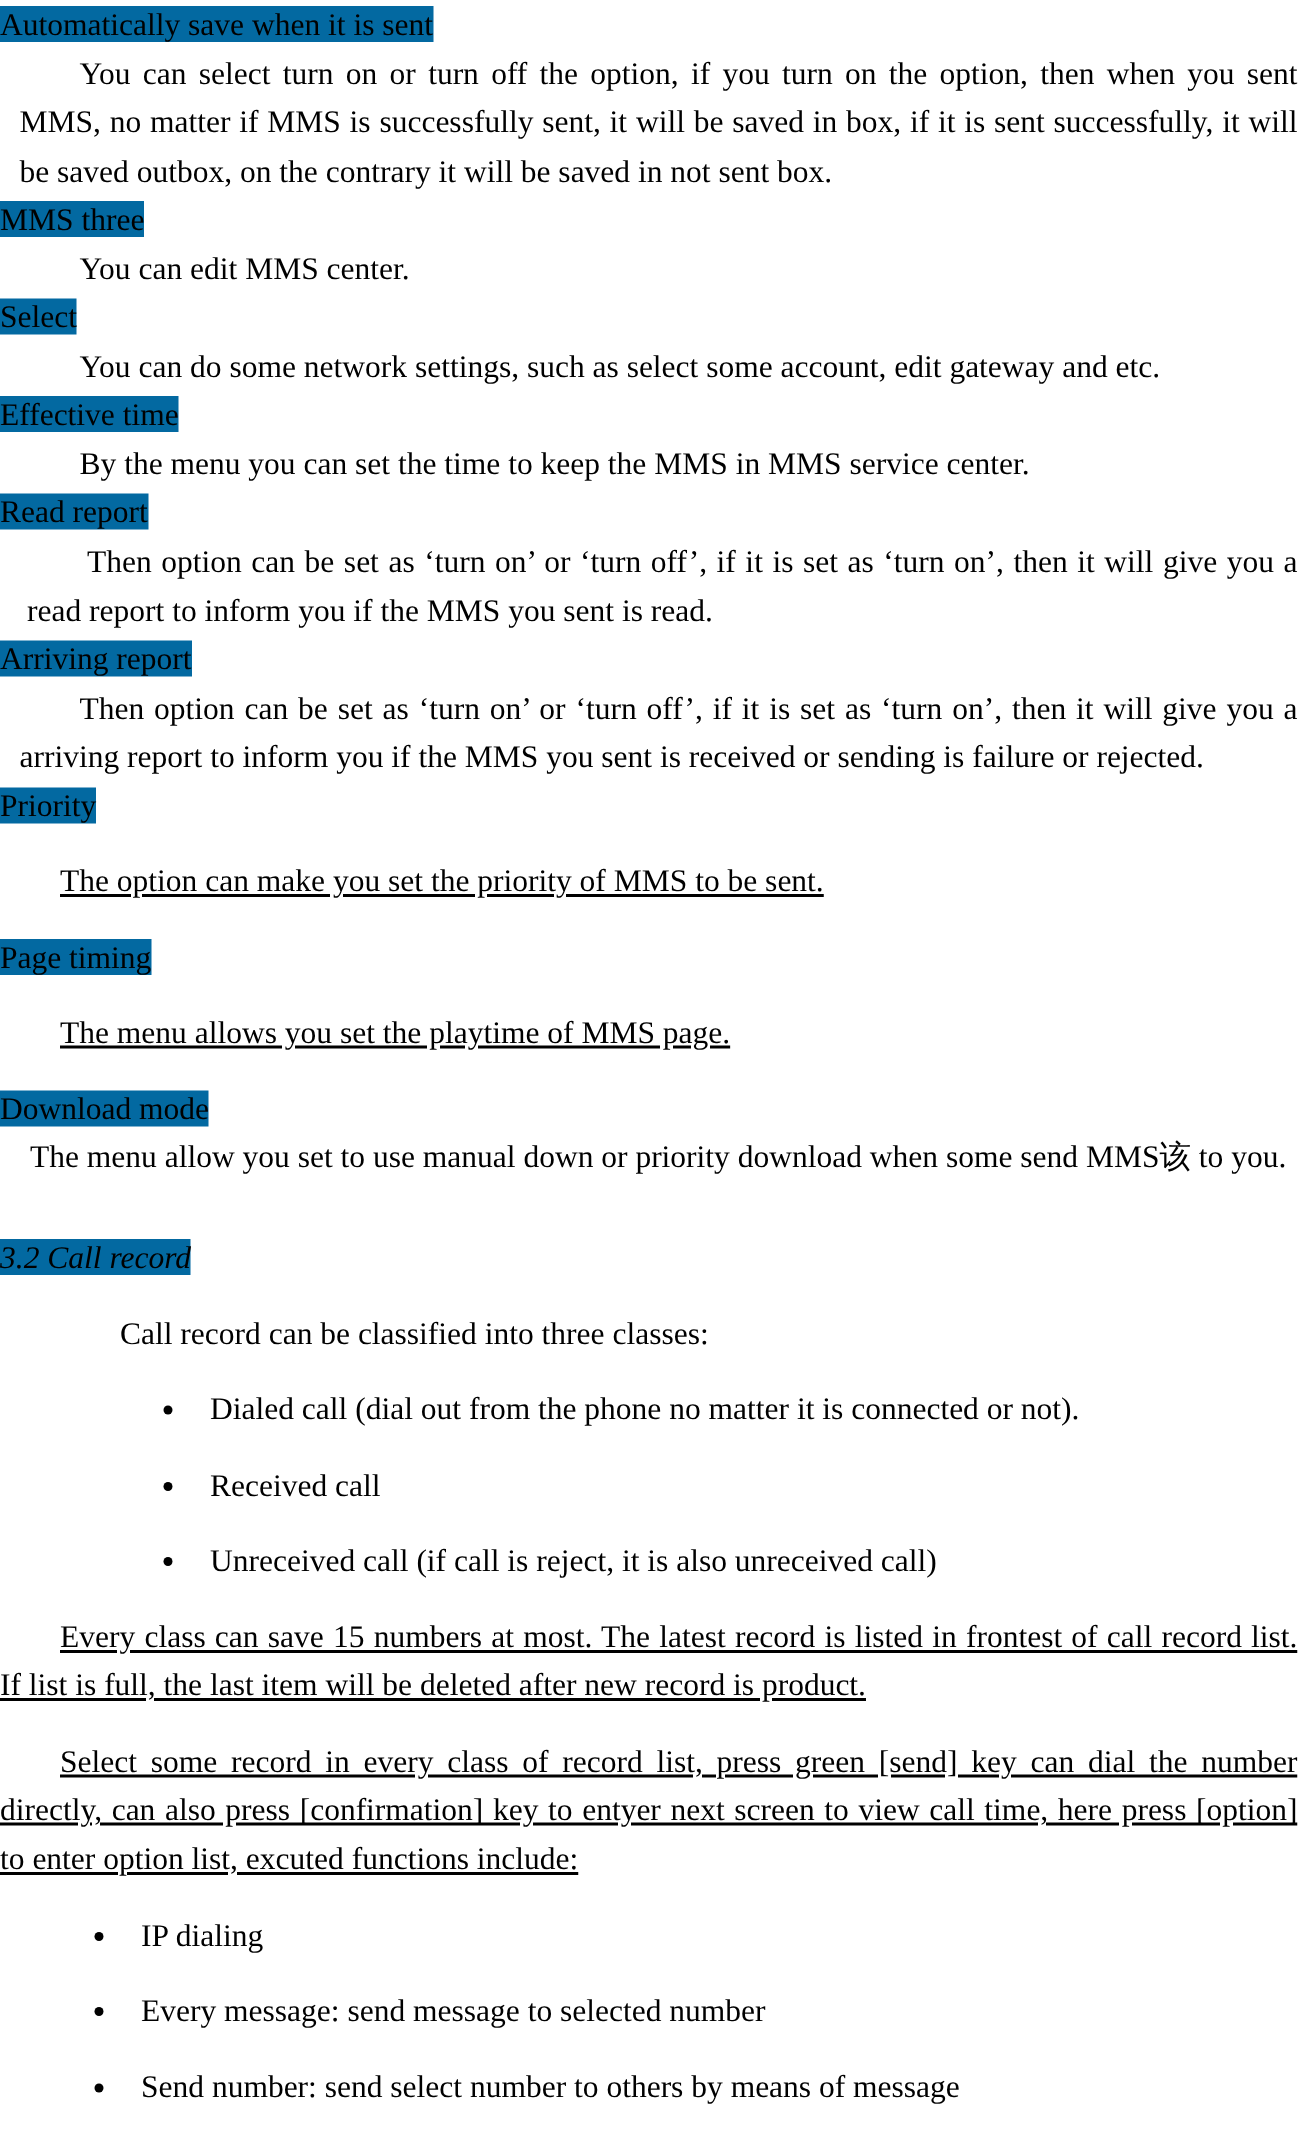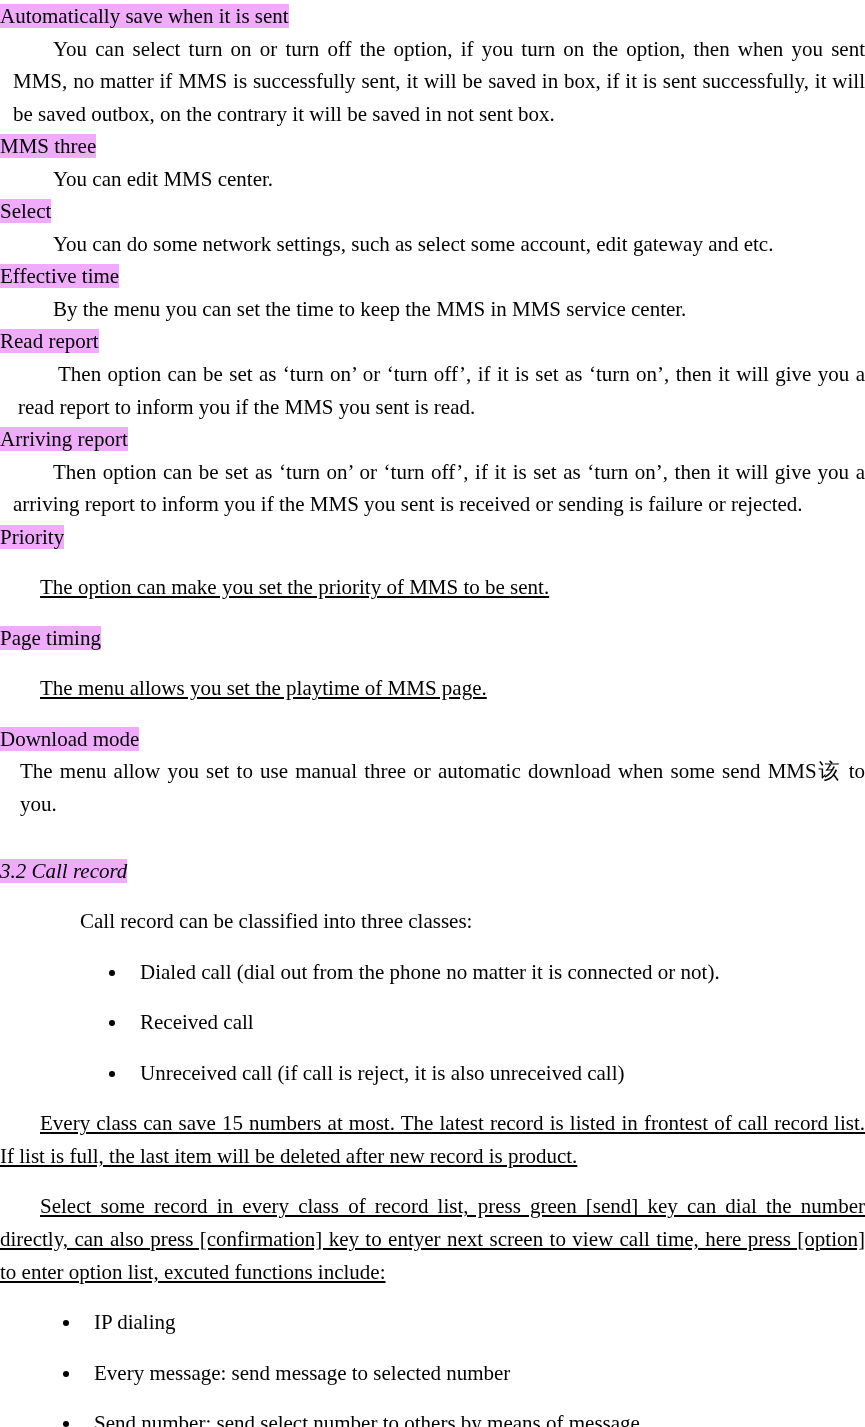--- a/index.html
+++ b/index.html
@@ -6,21 +6,21 @@
     body {
       font-family: "Times New Roman", serif;
       font-size: 21px;
       line-height: 1.55;
       color: #000;
       background: #fff;
       width: 865px;
       padding: 0;
     }
     .hl {
-      background: #f0abfc;
+      background: #0369a1;
       display: inline;
     }
     .para-indent {
       text-indent: 40px;
       text-align: justify;
       margin: 0;
       padding-left: 13px;
     }
     .para-indent-l2 {
       text-indent: 40px;
@@ -92,21 +92,21 @@
 <div class="heading"><span class="hl">Arriving report</span></div>
 <p class="para-indent">Then option can be set as ‘turn on’ or ‘turn off’, if it is set as ‘turn on’, then it will give you a arriving report to inform you if the MMS you sent is received or sending is failure or rejected.</p>
 
 <div class="heading"><span class="hl">Priority</span></div>
 <p class="para-spaced">The option can make you set the priority of MMS to be sent.</p>
 
 <div class="heading"><span class="hl">Page timing</span></div>
 <p class="para-spaced">The menu allows you set the playtime of MMS page.</p>
 
 <div class="heading"><span class="hl">Download mode</span></div>
-<p class="para-indent-sm">The menu allow you set to use manual three or automatic download when some send MMS该 to you.</p>
+<p class="para-indent-sm">The menu allow you set to use manual down or priority download when some send MMS该 to you.</p>
 
 <div class="heading section-title"><span class="hl">3.2 Call record  </span></div>
 <p class="para-spaced-l2">Call record can be classified into three classes:</p>
 
 <ul class="bullets">
   <li>Dialed call (dial out from the phone no matter it is connected or not).</li>
   <li>Received call</li>
   <li>Unreceived call (if call is reject, it is also unreceived call)</li>
 </ul>
 

